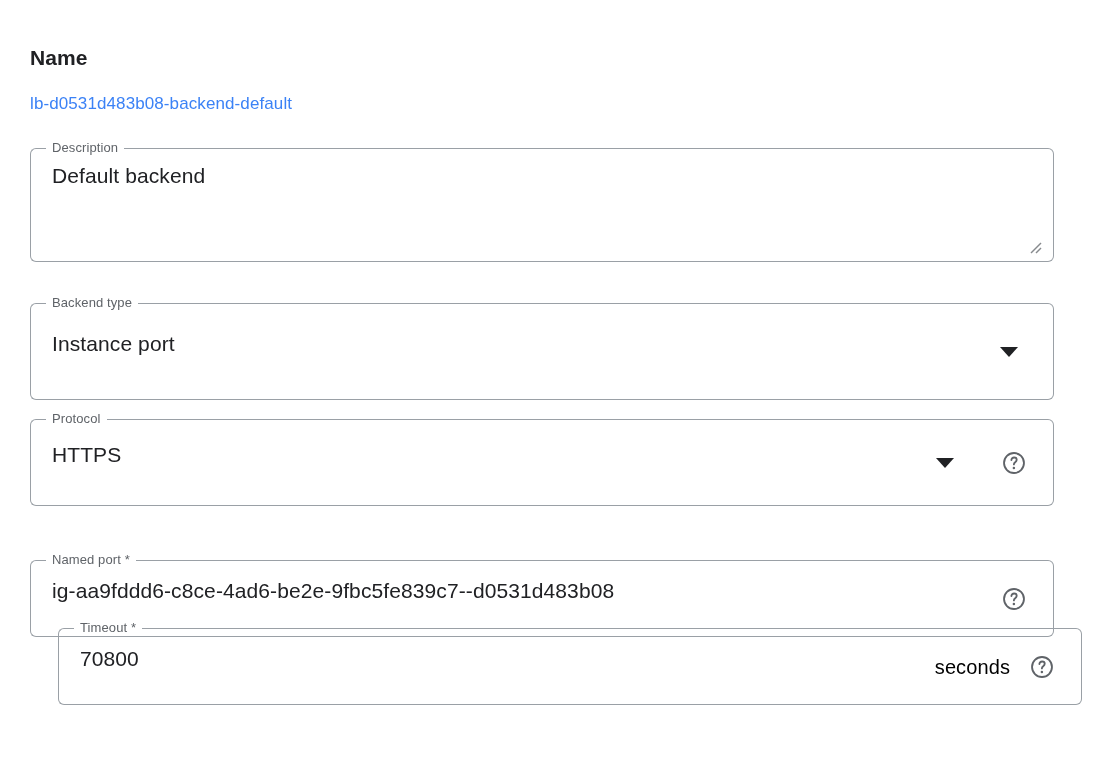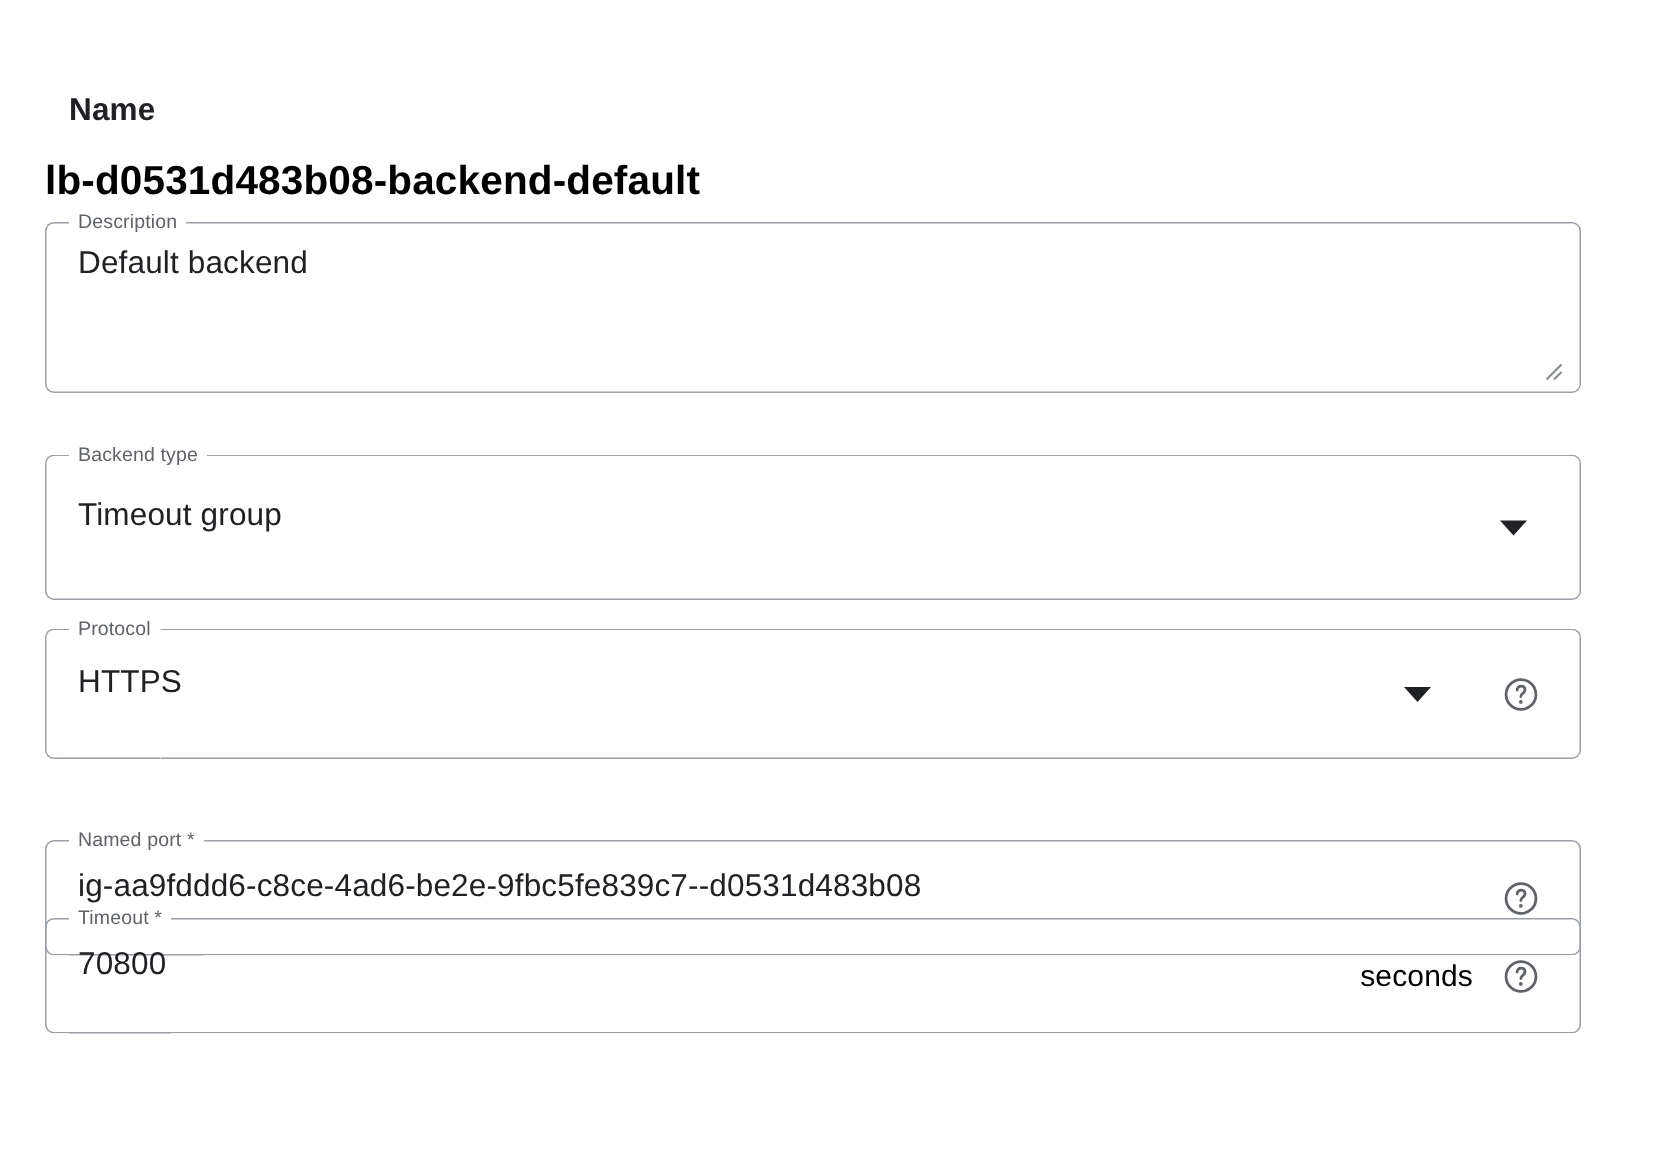--- a/index.html
+++ b/index.html
@@ -29,27 +29,27 @@
     left: 30px;
     top: 44px;
     width: 1024px;
   }
   .name-heading {
     font-size: 21px;
     font-weight: 700;
     line-height: 28px;
     color: #202124;
     letter-spacing: 0.1px;
-    margin: 16px;
+    margin: 0;
   }
   .name-value {
-    font-size: 27px;
-    font-weight: 700;
-    line-height: 28px;
-    color: #000000;
+    font-size: 17px;
+    font-weight: 400;
+    line-height: 28px;
+    color: #3b82f6;
     margin: 18px 0 0 0;
     letter-spacing: 0.1px;
   }
 
   
   .field {
     position: absolute;
     left: 30px;
     width: 1024px;
   }
@@ -128,21 +128,21 @@
     opacity: 0.75;
   }
 
   
   #field-backend-type { top: 303px; height: 97px; }
   
   #field-protocol { top: 419px; height: 87px; }
   
   #field-named-port { top: 560px; height: 77px; }
   
-  #field-timeout { top: 612px; height: 77px; }
+  #field-timeout { top: 628px; height: 77px; margin-left: 28px; }
 
   .select-arrow {
     position: absolute;
     top: 50%;
     transform: translateY(-50%);
     width: 0;
     height: 0;
     border-left: 9px solid transparent;
     border-right: 9px solid transparent;
     border-top: 10px solid #202124;
@@ -206,21 +206,21 @@
 
   <div class="field" id="field-backend-type">
     <div class="field-outline">
       <div class="ol-leading"></div>
       <div class="ol-notch">
         <span class="notch-label">Backend type</span>
       </div>
       <div class="ol-trailing"></div>
     </div>
     <div class="field-content">
-      <div class="field-value">Timeout group</div>
+      <div class="field-value">Instance port</div>
     </div>
     <span class="select-arrow"></span>
   </div>
 
   <div class="field" id="field-protocol">
     <div class="field-outline">
       <div class="ol-leading"></div>
       <div class="ol-notch">
         <span class="notch-label">Protocol</span>
       </div>

